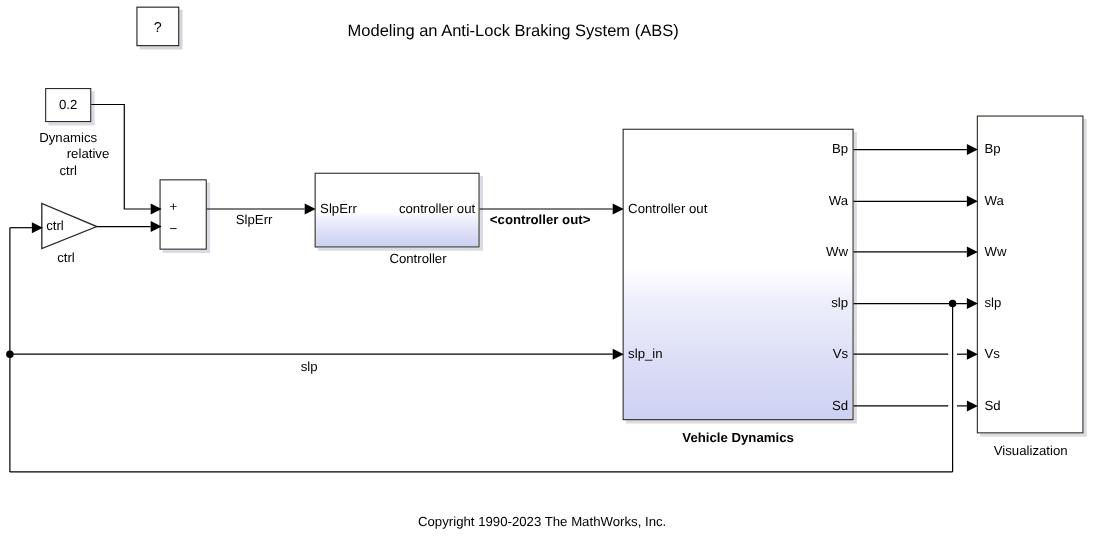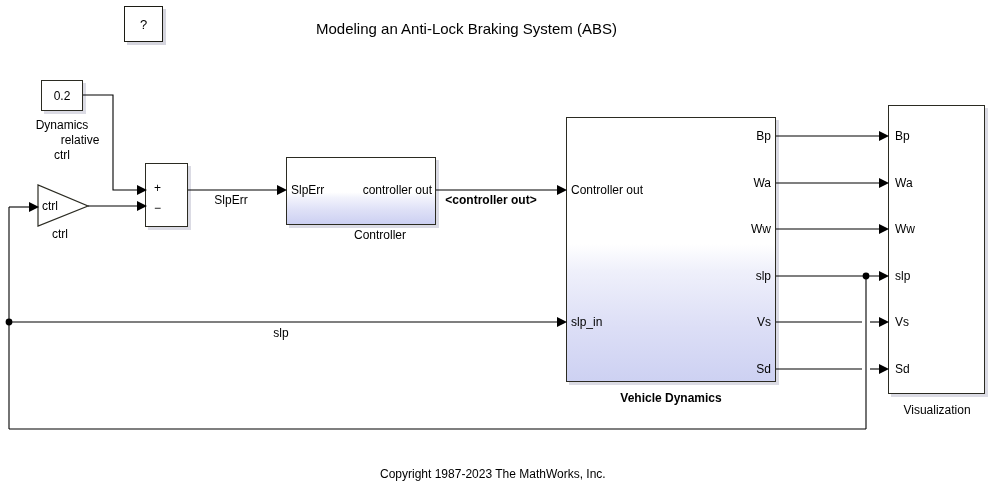--- a/index.html
+++ b/index.html
@@ -129,15 +129,15 @@
     <polygon class="arrow" points="879,364 889,369 879,374"></polygon>
 
     <path class="wire" d="M866,276 L866,429"></path>
     <circle class="dot" cx="866" cy="276" r="3.4"></circle>
   </svg>
 
   <div class="lbl c" style="left:231px;top:194px;">SlpErr</div>
   <div class="lbl c" style="left:491px;top:194px;font-weight:bold;">&lt;controller out&gt;</div>
   <div class="lbl c" style="left:281px;top:327px;">slp</div>
 
-  <div class="copy" style="left:380px;top:467px;">Copyright 1987-2023 The MathWorks, Inc.</div>
+  <div class="copy" style="left:380px;top:467px;">Copyright 1990-2023 The MathWorks, Inc.</div>
 
 </div>
 
 </body></html>

